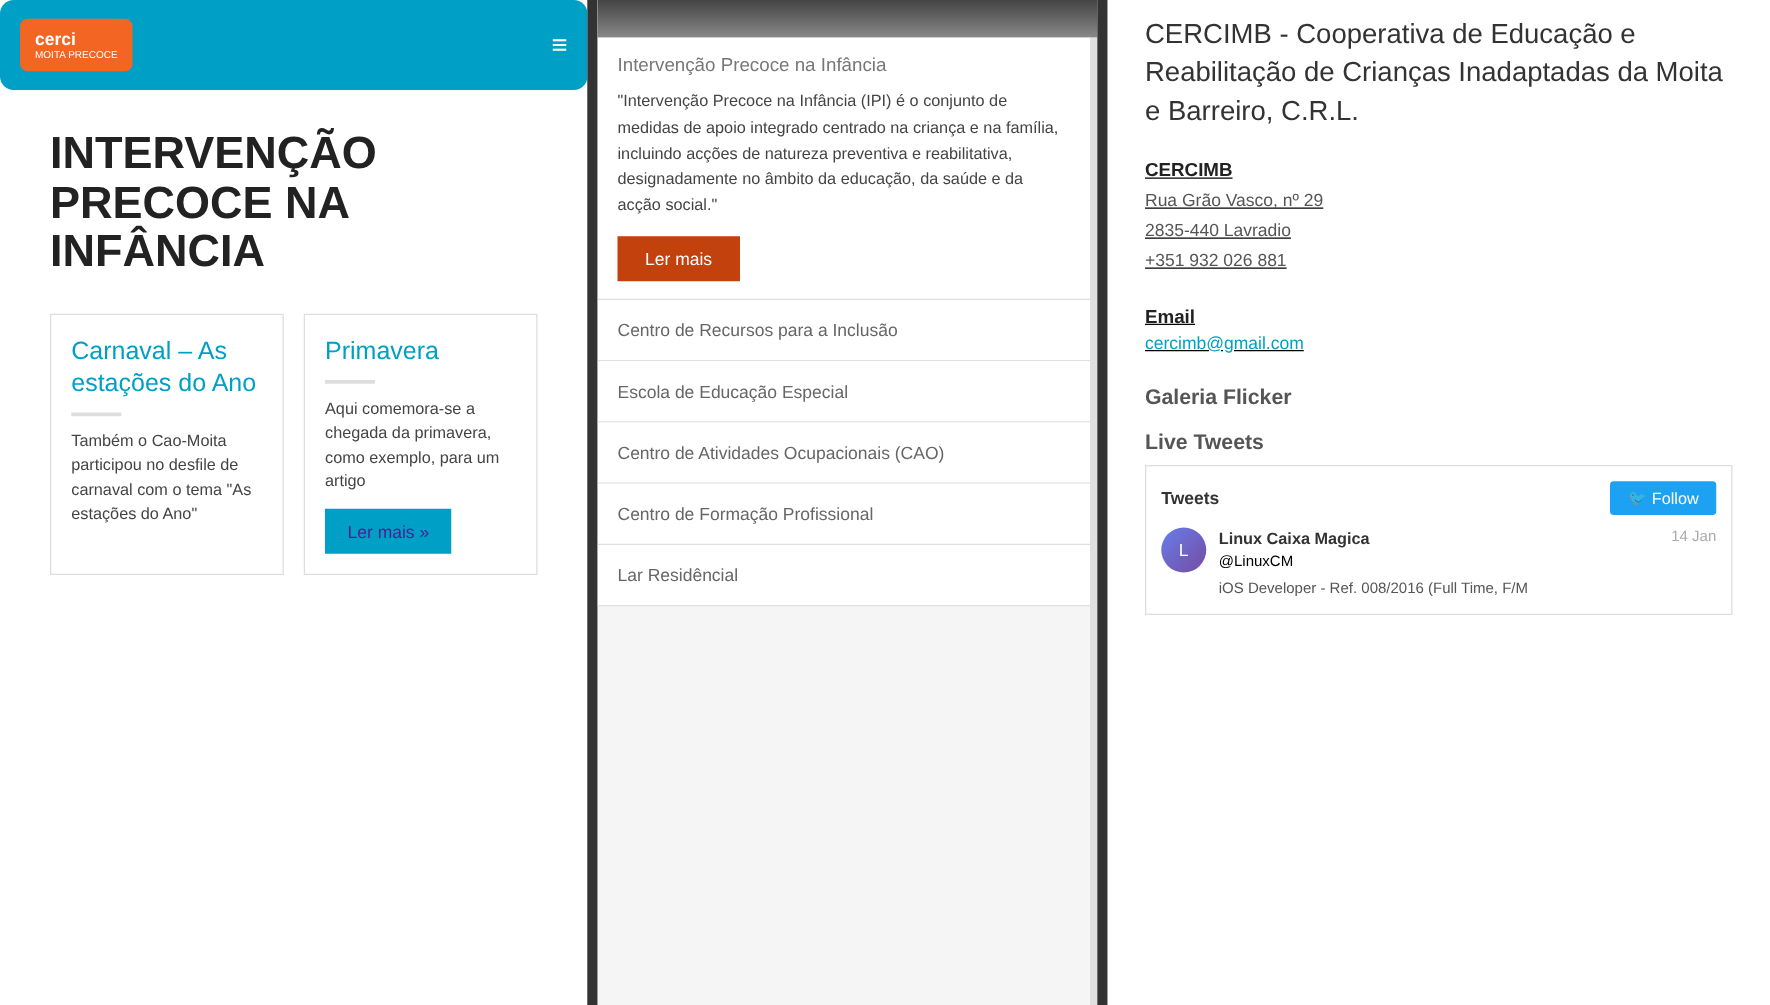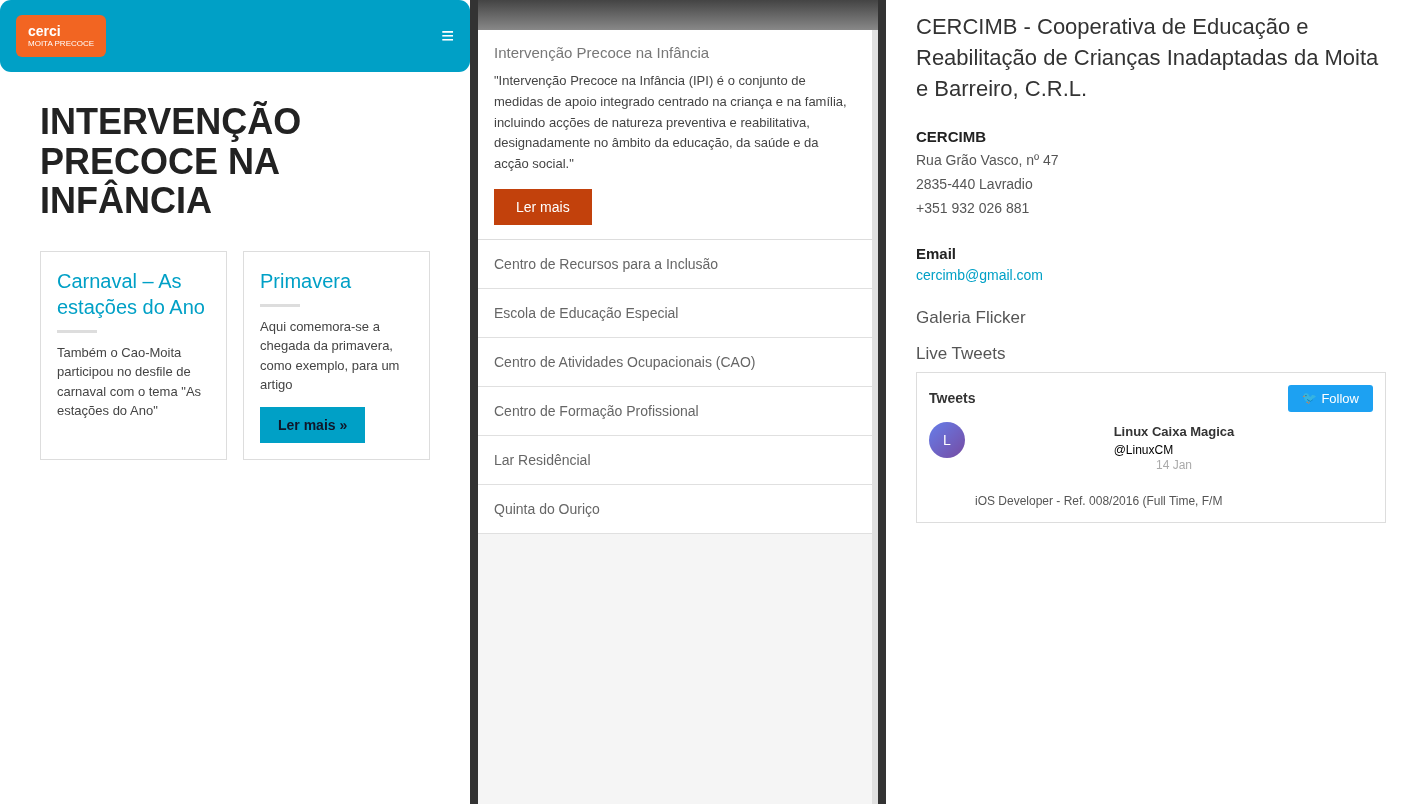--- a/index.html
+++ b/index.html
@@ -111,24 +111,24 @@
 
     .card-text {
       font-size: 13px;
       color: #444;
       line-height: 1.5;
     }
 
     .card-btn {
       display: inline-block;
       background: #00a0c6;
-      color: #0f172a;
+      color: #4c1d95;
       padding: 10px 18px;
       font-size: 14px;
-      font-weight: bold;
+      font-weight: normal;
       cursor: pointer;
       border: none;
       margin-top: 12px;
     }
 
     
     .panel2 {
       width: 400px;
       background: #f5f5f5;
       display: flex;
@@ -204,20 +204,21 @@
     .org-title {
       font-size: 22px;
       color: #333;
       font-weight: normal;
       line-height: 1.4;
       margin-bottom: 24px;
     }
 
     .contact-block {
       margin-bottom: 24px;
+      text-decoration: underline;
     }
 
     .contact-name {
       font-size: 15px;
       font-weight: bold;
       color: #222;
       margin-bottom: 4px;
     }
 
     .contact-line {
@@ -236,20 +237,21 @@
     .email-link {
       color: #00a0c6;
       font-size: 14px;
     }
 
     .section-heading {
       font-size: 17px;
       color: #555;
       margin-bottom: 8px;
       margin-top: 16px;
+      font-weight: bold;
     }
 
     .tweets-box {
       border: 1px solid #ddd;
       padding: 12px;
       margin-top: 8px;
     }
 
     .tweets-header {
       display: flex;
@@ -302,22 +304,21 @@
       background: linear-gradient(135deg, #667eea 0%, #764ba2 100%);
     }
 
     .tweet-content {
       flex: 1;
     }
 
     .tweet-user-line {
       display: flex;
       justify-content: space-between;
-      align-items: center;
-      flex-direction: column;
+      align-items: flex-start;
     }
 
     .tweet-username {
       font-size: 13px;
       font-weight: bold;
       color: #333;
     }
 
     .tweet-handle {
       font-size: 12px;
@@ -326,21 +327,21 @@
 
     .tweet-date {
       font-size: 12px;
       color: #aaa;
     }
 
     .tweet-text {
       font-size: 12px;
       color: #555;
       line-height: 1.4;
-      margin-top: 21px;
+      margin-top: 4px;
     }
 
     .panel2-wrapper {
       display: flex;
       flex-direction: row;
       flex: 1;
       overflow: hidden;
     }
 
     .panel2-main {
@@ -402,36 +403,35 @@
         <div class="panel2-featured-text">"Intervenção Precoce na Infância (IPI) é o conjunto de medidas de apoio integrado centrado na criança e na família, incluindo acções de natureza preventiva e reabilitativa, designadamente no âmbito da educação, da saúde e da acção social."</div>
         <button class="ler-mais-btn">Ler mais</button>
       </div>
 
       <div class="panel2-menu-list">
         <div class="panel2-menu-item">Centro de Recursos para a Inclusão</div>
         <div class="panel2-menu-item">Escola de Educação Especial</div>
         <div class="panel2-menu-item">Centro de Atividades Ocupacionais (CAO)</div>
         <div class="panel2-menu-item">Centro de Formação Profissional</div>
         <div class="panel2-menu-item">Lar Residêncial</div>
-        <div class="panel2-menu-item">Quinta do Ouriço</div>
       </div>
     </div>
     <div class="panel2-scrollbar"></div>
   </div>
 </div>
 
 <div class="panel-separator"></div>
 
 <div class="panel3">
   <div class="panel3-content">
     <div class="org-title">CERCIMB - Cooperativa de Educação e Reabilitação de Crianças Inadaptadas da Moita e Barreiro, C.R.L.</div>
 
     <div class="contact-block">
       <div class="contact-name">CERCIMB</div>
-      <div class="contact-line">Rua Grão Vasco, nº 47</div>
+      <div class="contact-line">Rua Grão Vasco, nº 29</div>
       <div class="contact-line">2835-440 Lavradio</div>
       <div class="contact-line">+351 932 026 881</div>
     </div>
 
     <div class="contact-block">
       <div class="section-label">Email</div>
       <a class="email-link">cercimb@gmail.com</a>
     </div>
 
     <div class="section-heading">Galeria Flicker</div>

